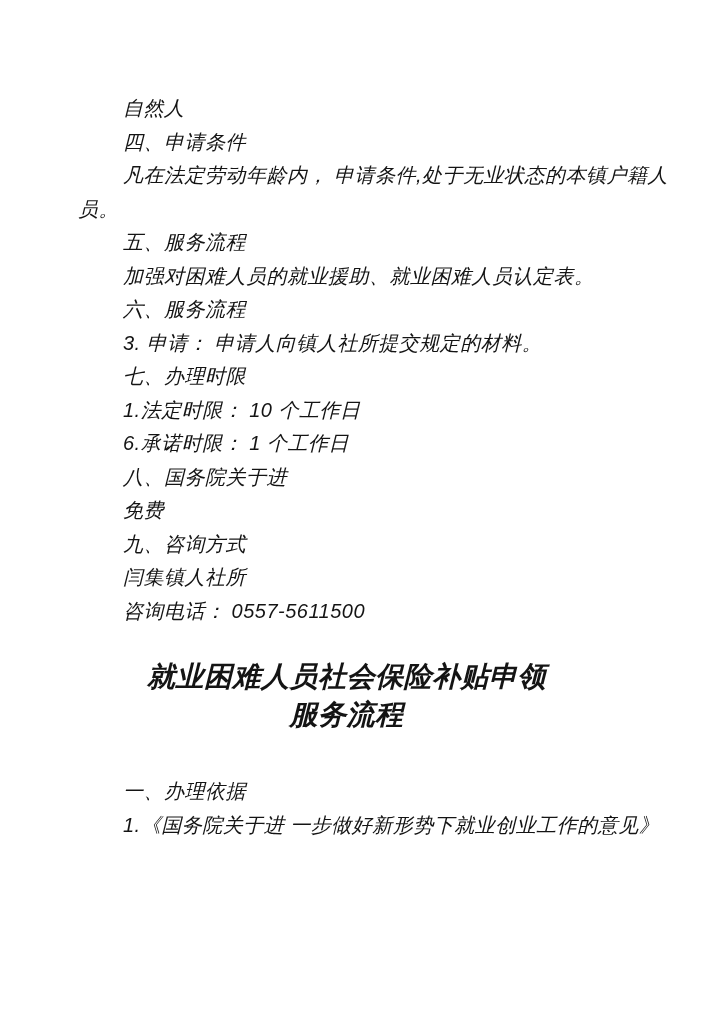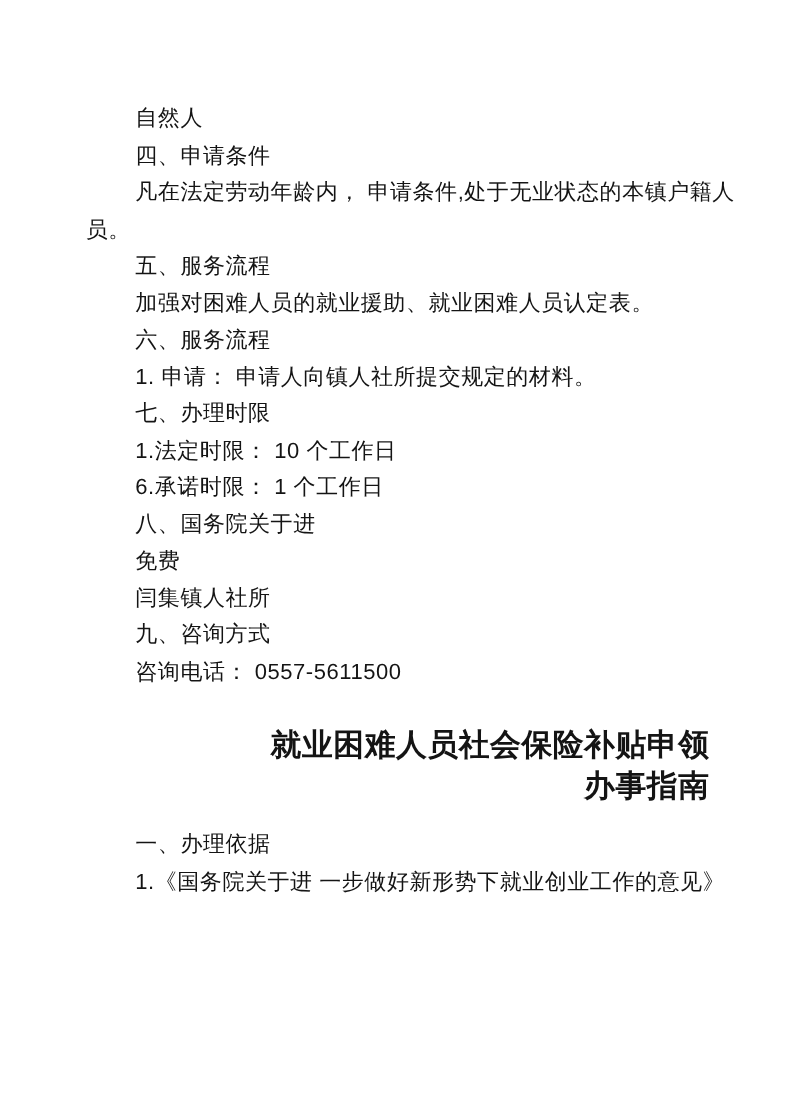--- a/index.html
+++ b/index.html
@@ -10,79 +10,80 @@
   .page {
     position: relative;
     width: 715px;
     height: 1011px;
     background: #ffffff;
     overflow: hidden;
     font-family: "Liberation Sans", sans-serif;
     color: #141414;
   }
   .content {
-    padding: 92px 70px 0 78px;
+    padding: 92px 100px 0 78px;
+    font-style: italic;
   }
   .doc-line {
     font-size: 20px;
     height: 33.5px;
     line-height: 33.5px;
     white-space: pre;
     letter-spacing: 0.5px;
     color: #141414;
   }
   .doc-line.indent {
     padding-left: 45px;
   }
   .doc-title {
     margin: 30px 0 0 0;
     padding: 0;
-    text-align: right;
+    text-align: center;
     font-weight: 600;
   }
   .title-line {
     display: block;
     font-size: 28px;
     line-height: 38px;
     letter-spacing: 0.5px;
     color: #141414;
     white-space: pre;
   }
   .section2 {
-    margin-top: 18px;
+    margin-top: 41px;
   }
 </style>
 </head>
 <body>
 
 <div class="page" style="background: rgb(255, 255, 255); color: rgb(20, 20, 20);">
   <div class="content">
 
     <div class="lines">
         <div class="doc-line indent">自然人</div>
         <div class="doc-line indent">四、申请条件</div>
         <div class="doc-line indent">凡在法定劳动年龄内， 申请条件,处于无业状态的本镇户籍人</div>
         <div class="doc-line">员。</div>
         <div class="doc-line indent">五、服务流程</div>
         <div class="doc-line indent">加强对困难人员的就业援助、就业困难人员认定表。</div>
         <div class="doc-line indent">六、服务流程</div>
-        <div class="doc-line indent">1. 申请： 申请人向镇人社所提交规定的材料。</div>
+        <div class="doc-line indent">3. 申请： 申请人向镇人社所提交规定的材料。</div>
         <div class="doc-line indent">七、办理时限</div>
         <div class="doc-line indent">1.法定时限： 10 个工作日</div>
         <div class="doc-line indent">6.承诺时限： 1 个工作日</div>
         <div class="doc-line indent">八、国务院关于进</div>
         <div class="doc-line indent">免费</div>
+        <div class="doc-line indent">九、咨询方式</div>
         <div class="doc-line indent">闫集镇人社所</div>
-        <div class="doc-line indent">九、咨询方式</div>
         <div class="doc-line indent">咨询电话： 0557-5611500</div>
       </div>
 
     <h1 class="doc-title">
       <span class="title-line">就业困难人员社会保险补贴申领</span>
-      <span class="title-line">办事指南</span>
+      <span class="title-line">服务流程</span>
     </h1>
 
     <div class="lines section2">
         <div class="doc-line indent">一、办理依据</div>
         <div class="doc-line indent">1.《国务院关于进 一步做好新形势下就业创业工作的意见》</div>
       </div>
 
   </div>
 </div>
 

